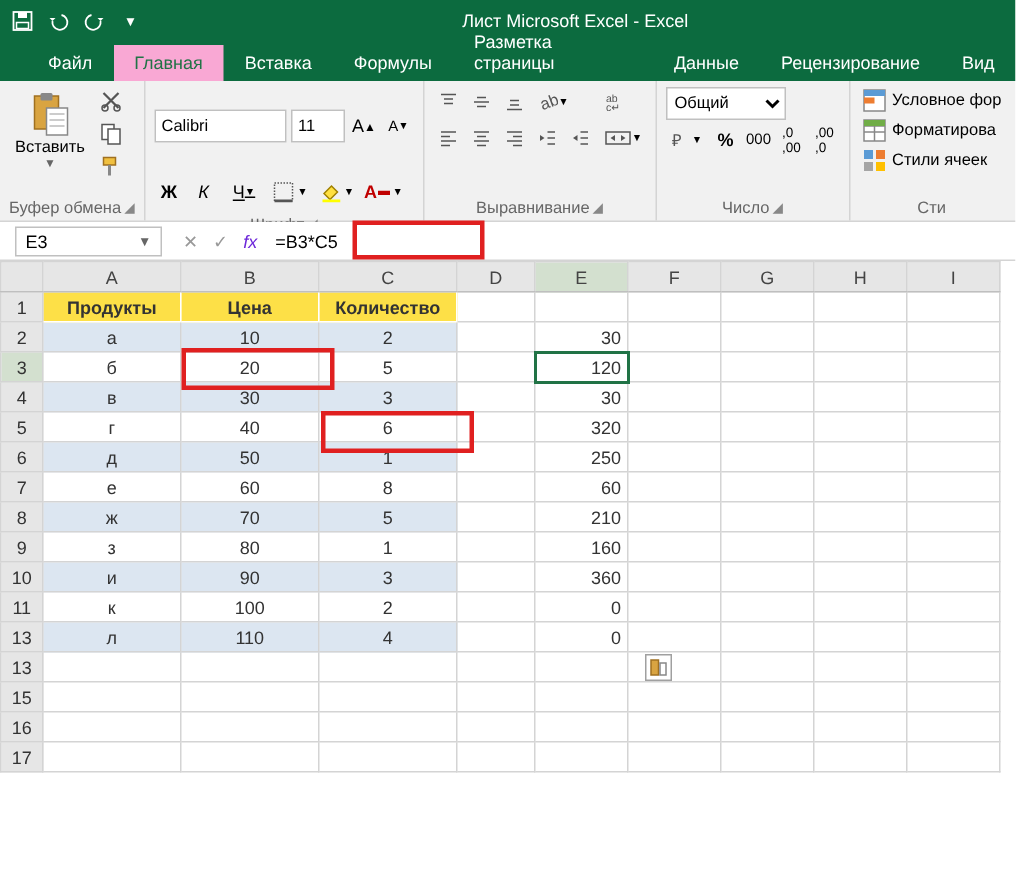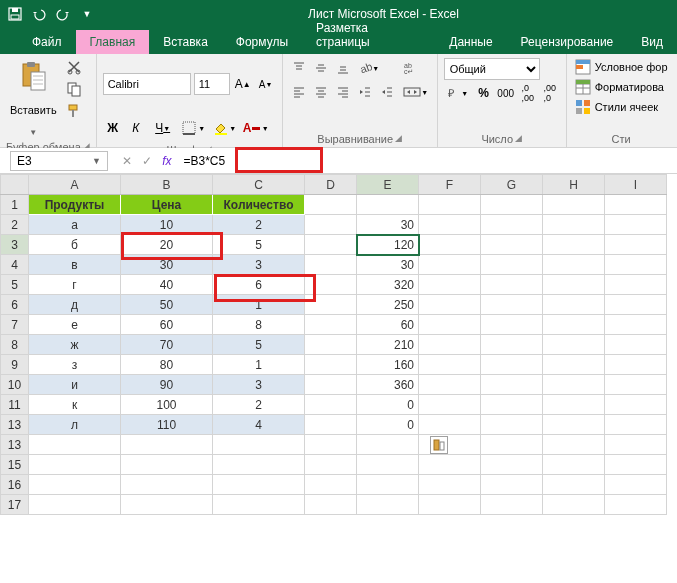--- a/index.html
+++ b/index.html
@@ -15,37 +15,37 @@
 .ribbon-tabs { background: #0c6b3f; height: 26px; display: flex; align-items: flex-end; padding-left: 18px; }
 .ribbon-tab { padding: 5px 14px; color: #fff; font-size: 12px; cursor: pointer; }
 .ribbon-tab.active { background: #f9a8d4; color: #217346; }
 
 
 .ribbon { background: #f1f1f1; border-bottom: 1px solid #d4d4d4; height: 94px; display: flex; }
 .ribbon-group { border-right: 1px solid #d4d4d4; padding: 4px 6px 2px 6px; display: flex; flex-direction: column; }
 .ribbon-group-body { flex: 1; display: flex; align-items: flex-start; gap: 4px; }
 .ribbon-group-label { font-size: 11px; color: #666; text-align: center; padding-top: 2px; display: flex; justify-content: center; align-items: flex-start; gap: 2px; }
 
-.paste-btn { display: flex; flex-direction: column; align-items: center; gap: 12px; padding: 2px 4px; cursor: pointer; }
+.paste-btn { display: flex; flex-direction: column; align-items: center; gap: 0; padding: 2px 4px; cursor: pointer; }
 .paste-icon { width: 32px; height: 32px; }
 .small-icons-col { display: flex; flex-direction: column; gap: 4px; }
 .small-icon { width: 18px; height: 18px; cursor: pointer; display: flex; align-items: center; justify-content: center; }
 
 .font-row { display: flex; align-items: center; gap: 3px; margin-bottom: 4px; margin-top: 15px; }
 .font-select { border: 1px solid #c0c0c0; background: #fff; height: 22px; font-size: 11px; padding: 0 4px; }
 .font-name { width: 88px; }
 .font-size { width: 36px; }
 .icon-btn { width: 20px; height: 20px; display: flex; align-items: center; justify-content: center; cursor: pointer; border: 1px solid transparent; }
 .icon-btn.wdd { width: 28px; }
 
 .align-grid { display: flex; flex-direction: column; gap: 4px; }
 .align-row { display: flex; gap: 2px; }
 
 .num-col { display: flex; flex-direction: column; gap: 3px; }
-.num-select { border: 1px solid #c0c0c0; background: #fff; height: 22px; width: 96px; font-size: 11px; padding: 0 1px; }
+.num-select { border: 1px solid #c0c0c0; background: #fff; height: 22px; width: 80px; font-size: 11px; padding: 0 1px; }
 
 .styles-col { display: flex; flex-direction: column; gap: 2px; }
 .style-item { display: flex; align-items: center; gap: 4px; cursor: pointer; padding: 1px 2px; font-size: 11px; white-space: nowrap; }
 .style-icon { width: 16px; height: 16px; }
 
 
 .formula-bar { height: 26px; border-bottom: 1px solid #d4d4d4; display: flex; align-items: center; background: #fff; }
 .name-box { width: 98px; border: 1px solid #c0c0c0; height: 20px; margin: 0 6px 0 10px; padding: 0 6px; font-size: 12px; display: flex; align-items: center; justify-content: space-between; background: #fff; }
 .name-box-dd { color: #666; font-size: 9px; }
 .fx-group { display: flex; align-items: center; gap: 10px; color: #999; margin-left: 8px; }
@@ -58,21 +58,21 @@
 .grid th, .grid td { border: 1px solid #d4d4d4; height: 20px; font-size: 12px; color: #333; }
 .col-header th { background: #e6e6e6; text-align: center; font-weight: normal; color: #444; border-bottom: 1px solid #bfbfbf; }
 .row-header { background: #e6e6e6; text-align: center; font-weight: normal; color: #444; width: 28px; border-right: 1px solid #bfbfbf; }
 .corner { background: #e6e6e6; width: 28px; }
 .col-A { width: 92px; }
 .col-BCD { width: 92px; }
 .col-D { width: 52px; }
 .col-E { width: 62px; }
 .col-std { width: 62px; }
 
-.hdr-cell { background: #84cc16; color: #fff; font-weight: bold; text-align: center; border: 1px solid #fff !important; }
+.hdr-cell { background: #fde047; color: #fff; font-weight: bold; text-align: center; border: 1px solid #fff !important; }
 .band-even td.data { background: #dce6f1; }
 .band-odd td.data { background: #fff; }
 .data { text-align: center; }
 .data-right { text-align: right; padding-right: 4px; }
 
 .sel-col-header { background: #d3e0cf !important; }
 .sel-row-header { background: #d3e0cf !important; }
 .selected-cell { outline: 2px solid #217346; outline-offset: -1px; background: #fff; }
 
 .smart-tag { position: absolute; width: 18px; height: 18px; border: 1px solid #a0a0a0; background: #fff; display: flex; align-items: center; justify-content: center; cursor: pointer; }

